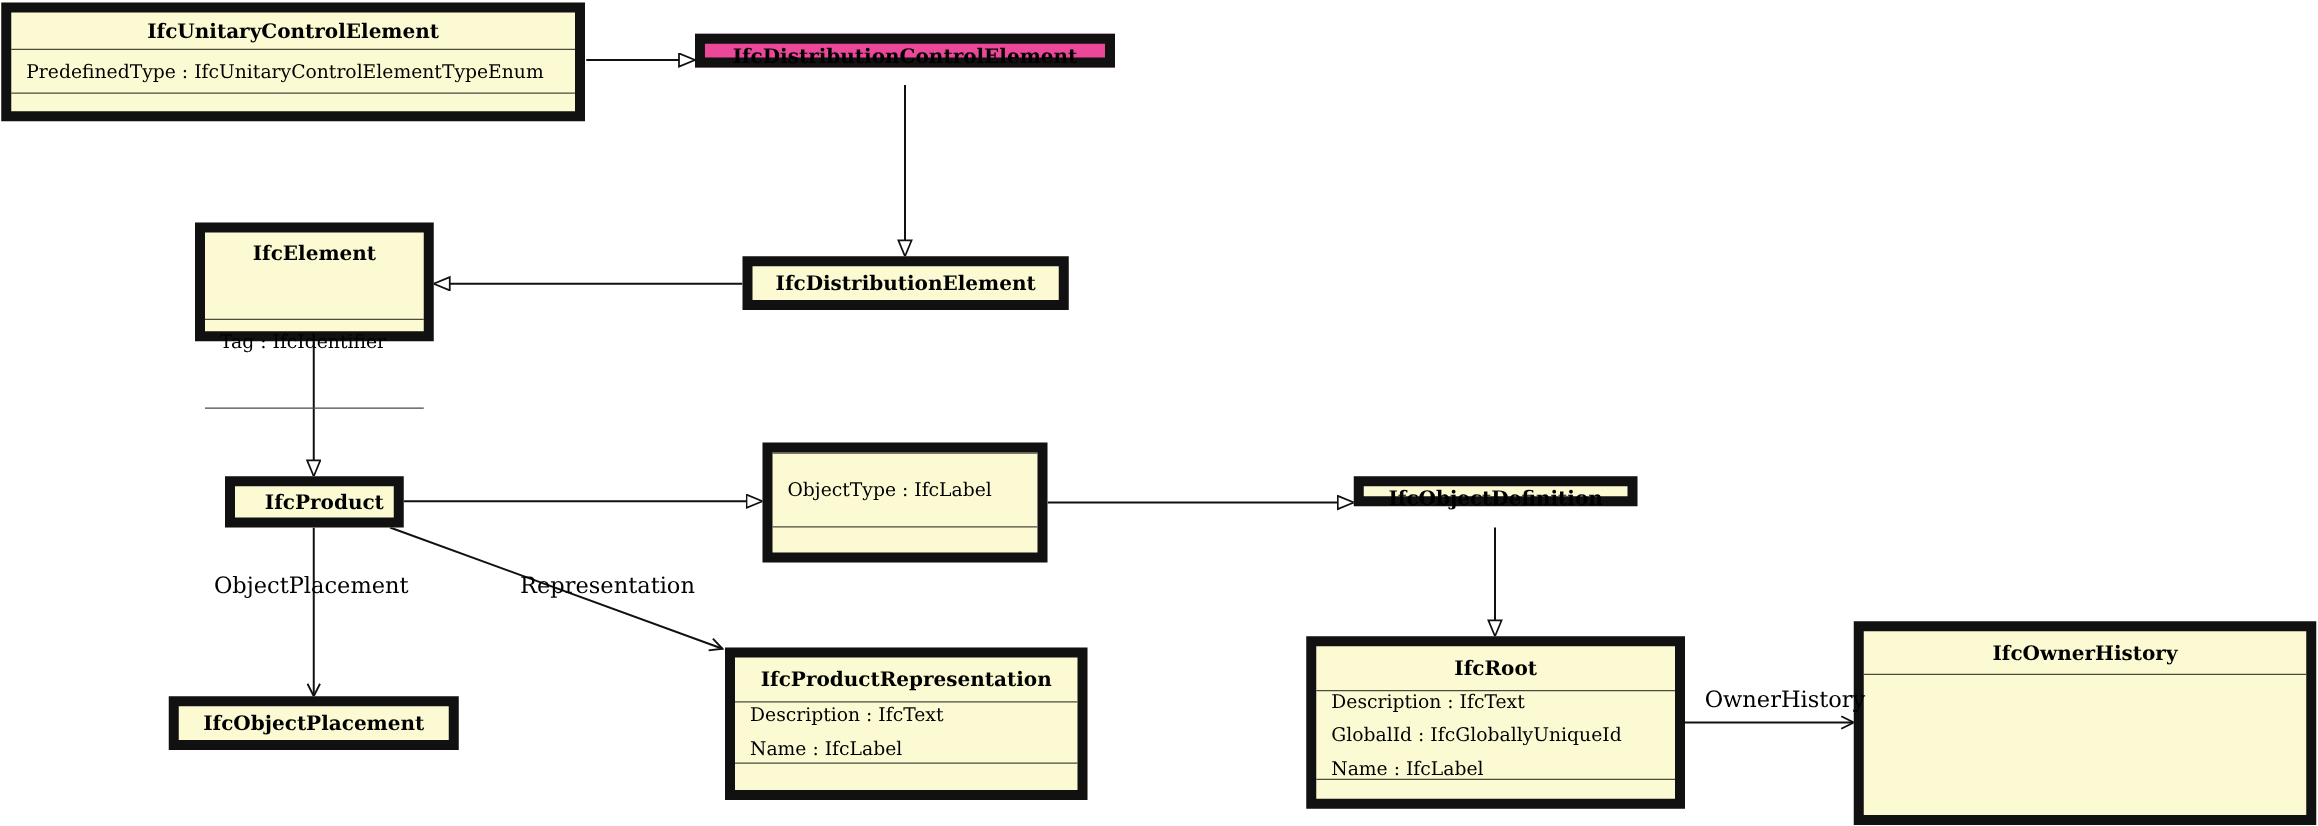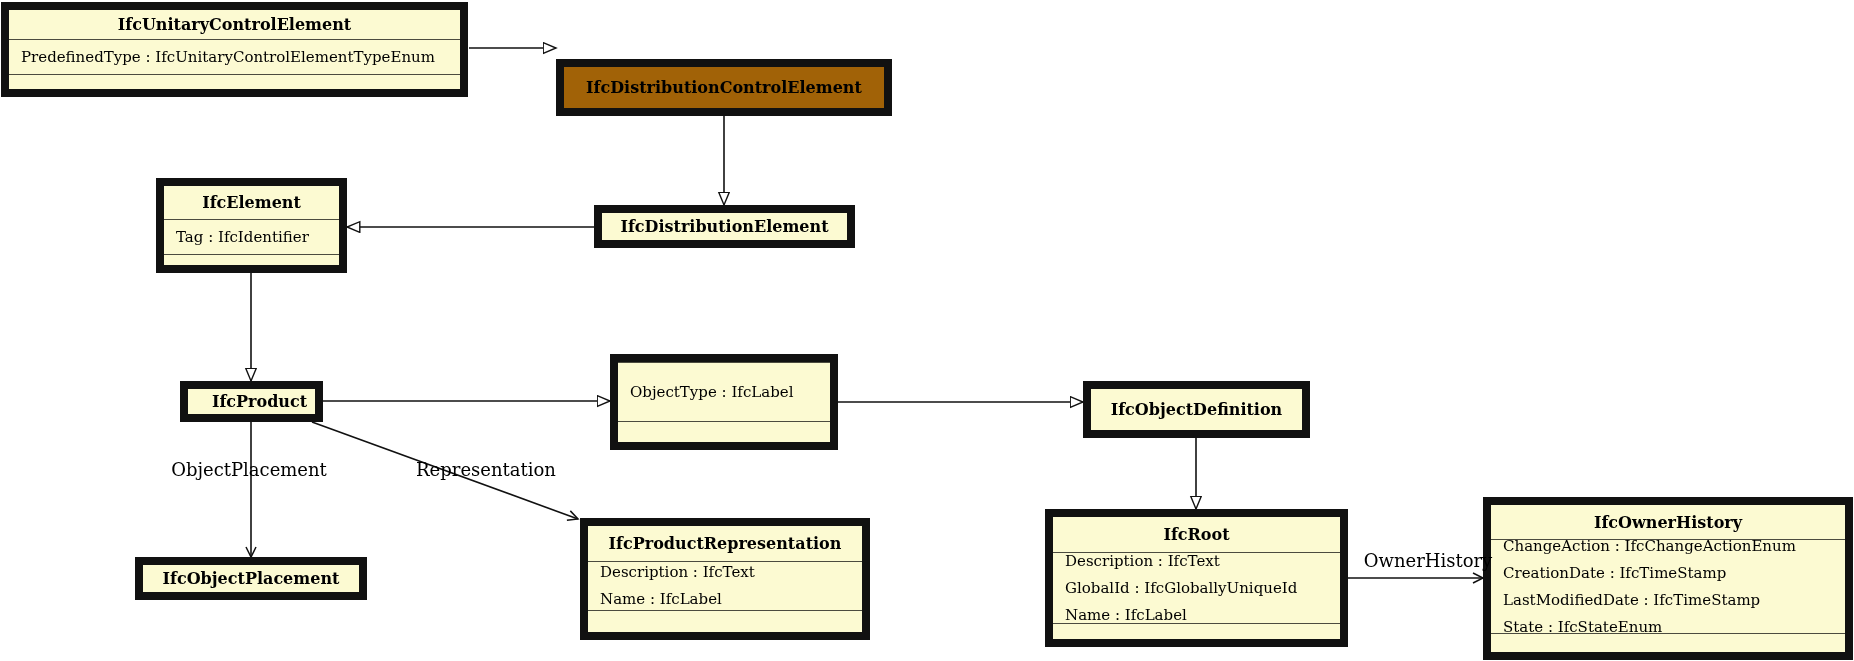--- a/index.html
+++ b/index.html
@@ -100,43 +100,43 @@
       </g>
   </svg>
   <div class="nodes-layer" id="nodes-layer">
       <div class="node" style="left: 1px; top: 2px; width: 467px; height: 95px; background: rgb(252, 250, 210); border-color: rgb(17, 17, 17);">
         <div class="node-title" style="flex: 0 0 29px;">IfcUnitaryControlElement</div>
         <div class="node-attrs" style="border-top-color: rgb(75, 75, 63);">
           <div class="attr-line">PredefinedType : IfcUnitaryControlElementTypeEnum</div>
         </div>
         <div class="node-empty" style="flex: 0 0 22px; border-top-color: rgb(75, 75, 63);"></div>
       </div>
-      <div class="node single" style="left: 556px; top: 27px; width: 336px; height: 57px; background: #a16207; border-color: rgb(17, 17, 17); margin-top: 32px;">
+      <div class="node single" style="left: 556px; top: 27px; width: 336px; height: 27px; background: #ec4899; border-color: rgb(17, 17, 17);">
         <div class="node-title">IfcDistributionControlElement</div>
       </div>
-      <div class="node" style="left: 156px; top: 178px; width: 191px; height: 95px; background: rgb(252, 250, 210); border-color: rgb(17, 17, 17);">
+      <div class="node" style="left: 156px; top: 178px; width: 191px; height: 95px; background: rgb(252, 250, 210); border-color: rgb(17, 17, 17); gap: 36px;">
         <div class="node-title" style="flex: 0 0 33px;">IfcElement</div>
         <div class="node-attrs" style="border-top-color: rgb(75, 75, 63); justify-content: center;">
           <div class="attr-line">Tag : IfcIdentifier</div>
         </div>
         <div class="node-empty" style="flex: 0 0 19px; border-top-color: rgb(75, 75, 63);"></div>
       </div>
       <div class="node single" style="left: 594px; top: 205px; width: 261px; height: 43px; background: rgb(252, 250, 210); border-color: rgb(17, 17, 17);">
         <div class="node-title">IfcDistributionElement</div>
       </div>
       <div class="node single" style="left: 180px; top: 381px; width: 143px; height: 41px; background: rgb(252, 250, 210); border-color: rgb(17, 17, 17); padding-left: 16px;">
         <div class="node-title">IfcProduct</div>
       </div>
       <div class="node" style="left: 610px; top: 354px; width: 228px; height: 96px; background: rgb(252, 250, 210); border-color: rgb(17, 17, 17);">
         <div class="node-attrs" style="border-top-color: rgb(75, 75, 63);">
           <div class="attr-line">ObjectType : IfcLabel</div>
         </div>
         <div class="node-empty" style="flex: 0 0 20px; border-top-color: rgb(75, 75, 63);"></div>
       </div>
-      <div class="node single" style="left: 1083px; top: 381px; width: 227px; height: 57px; background: rgb(252, 250, 210); border-color: rgb(17, 17, 17);">
+      <div class="node single" style="left: 1083px; top: 381px; width: 227px; height: 24px; background: rgb(252, 250, 210); border-color: rgb(17, 17, 17);">
         <div class="node-title">IfcObjectDefinition</div>
       </div>
       <div class="node single" style="left: 135px; top: 557px; width: 232px; height: 43px; background: rgb(252, 250, 210); border-color: rgb(17, 17, 17);">
         <div class="node-title">IfcObjectPlacement</div>
       </div>
       <div class="node" style="left: 580px; top: 518px; width: 290px; height: 122px; background: rgb(252, 250, 210); border-color: rgb(17, 17, 17);">
         <div class="node-title" style="flex: 0 0 35px;">IfcProductRepresentation</div>
         <div class="node-attrs" style="border-top-color: rgb(75, 75, 63);">
           <div class="attr-line">Description : IfcText</div>
           <div class="attr-line">Name : IfcLabel</div>
@@ -147,25 +147,19 @@
         <div class="node-title" style="flex: 0 0 35px;">IfcRoot</div>
         <div class="node-attrs" style="border-top-color: rgb(75, 75, 63);">
           <div class="attr-line">Description : IfcText</div>
           <div class="attr-line">GlobalId : IfcGloballyUniqueId</div>
           <div class="attr-line">Name : IfcLabel</div>
         </div>
         <div class="node-empty" style="flex: 0 0 15px; border-top-color: rgb(75, 75, 63);"></div>
       </div>
       <div class="node" style="left: 1483px; top: 497px; width: 370px; height: 163px; background: rgb(252, 250, 210); border-color: rgb(17, 17, 17);">
         <div class="node-title" style="flex: 0 0 34px;">IfcOwnerHistory</div>
-        <div class="node-attrs" style="border-top-color: rgb(75, 75, 63);">
-          <div class="attr-line">ChangeAction : IfcChangeActionEnum</div>
-          <div class="attr-line">CreationDate : IfcTimeStamp</div>
-          <div class="attr-line">LastModifiedDate : IfcTimeStamp</div>
-          <div class="attr-line">State : IfcStateEnum</div>
-        </div>
         <div class="node-empty" style="flex: 0 0 18px; border-top-color: rgb(75, 75, 63);"></div>
       </div>
     </div>
 <div class="edge-label" style="left: 249px; top: 469px; color: rgb(0, 0, 0);">ObjectPlacement</div>
     <div class="edge-label" style="left: 486px; top: 469px; color: rgb(0, 0, 0);">Representation</div>
     <div class="edge-label" style="left: 1428px; top: 560px; color: rgb(0, 0, 0);">OwnerHistory</div>
   </div>
 
 </body></html>

